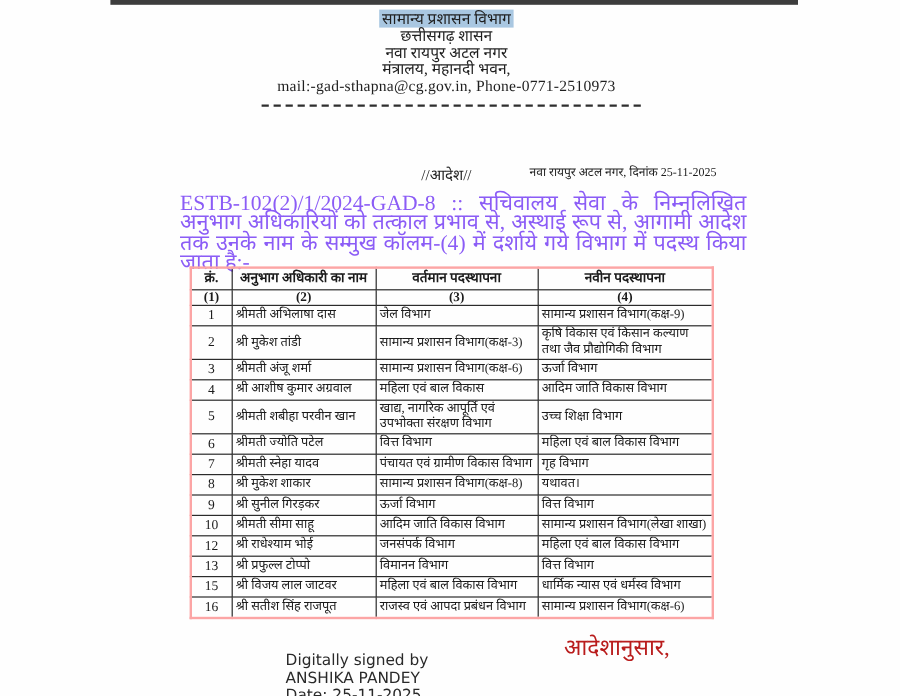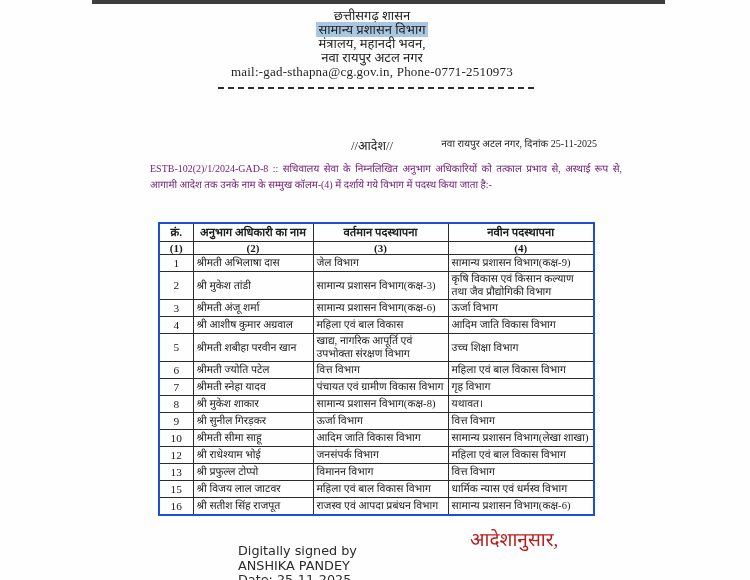--- a/index.html
+++ b/index.html
@@ -30,27 +30,27 @@
     text-align:center; font-size:12.5px; color:#222;margin-top:25px;
   }
 
   .place-date {
     position:absolute; top:136px; right:153px;
     font-size:10px; color:#1d1d1d;
   }
 
   .para {
     position:absolute; top:161px; left:150px; width:472px;
-    font-size:10px; line-height:16.4px; text-align:justify; color:#701a75;
+    font-size:18px; line-height:16.4px; text-align:justify; color:#8b5cf6;
   }
 
   table.order-table {
     position:absolute; top:222px; left:158px; width:435px;
     border-collapse:collapse; table-layout:fixed;
-    border:2px solid #1d4ed8;
+    border:2px solid #fca5a5;
     font-size:10.6px; color:#1b1b1b;
   }
   .order-table th, .order-table td {
     border:1px solid #2b2b2b; padding:1px 3px; line-height:1.18;
     overflow:hidden; vertical-align:middle;
   }
   .order-table thead th { font-weight:bold; text-align:center; font-size:11.3px; padding:2px 2px; }
   .order-table thead tr.subhead th { font-size:11px; padding:0 2px; line-height:1.1; }
   .order-table td.c-serial {
     text-align:center; font-family:"Liberation Serif", serif; font-size:11.3px;
@@ -69,24 +69,24 @@
   }
 </style>
 </head>
 <body>
 
 <div class="page">
 
   <div class="topbar"></div>
 
   <div class="letterhead">
+    <div><span class="hl">सामान्य प्रशासन विभाग</span></div>
     <div>छत्तीसगढ़ शासन</div>
-    <div><span class="hl">सामान्य प्रशासन विभाग</span></div>
+    <div>नवा रायपुर अटल नगर</div>
     <div>मंत्रालय, महानदी भवन,</div>
-    <div>नवा रायपुर अटल नगर</div>
     <div class="contact-line">mail:-gad-sthapna@cg.gov.in, Phone-0771-2510973</div>
   </div>
 
   <div class="divider"></div>
 
   <div class="order-label">//आदेश//</div>
 
   <div class="place-date">नवा रायपुर अटल नगर, दिनांक 25-11-2025</div>
 
   <div class="para">ESTB-102(2)/1/2024-GAD-8 :: सचिवालय सेवा के निम्नलिखित अनुभाग अधिकारियों को तत्काल प्रभाव से, अस्थाई रूप से, आगामी आदेश तक उनके नाम के सम्मुख कॉलम-(4) में दर्शाये गये विभाग में पदस्थ किया जाता है:-</div>

